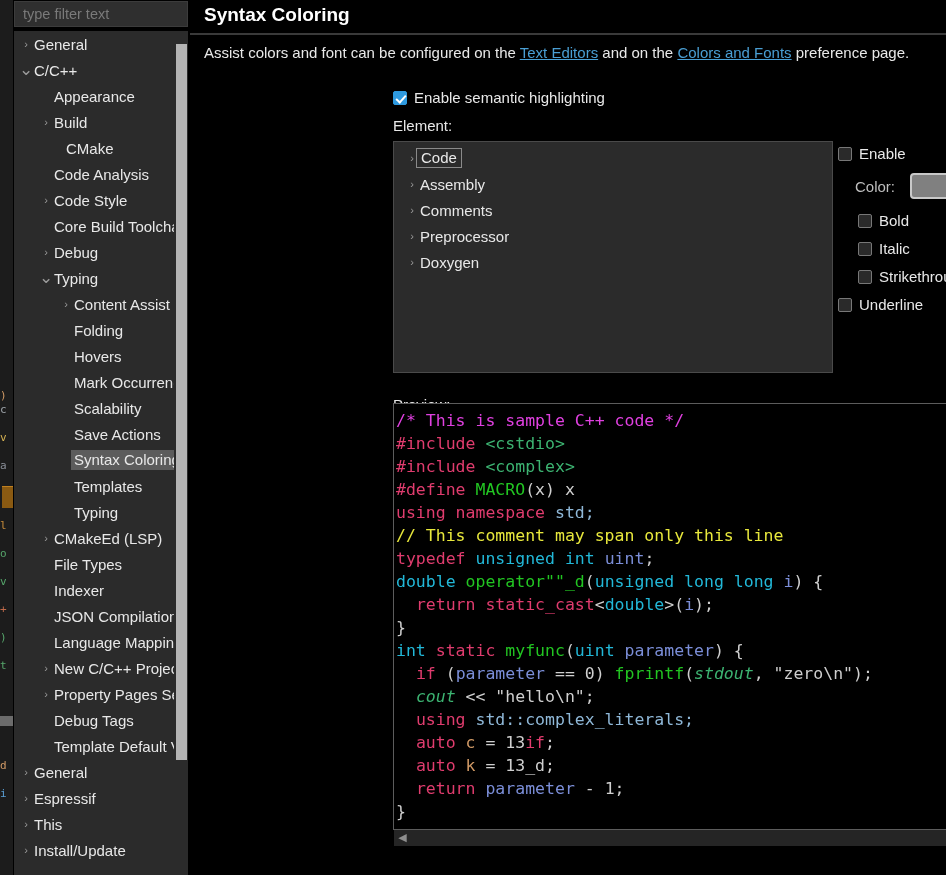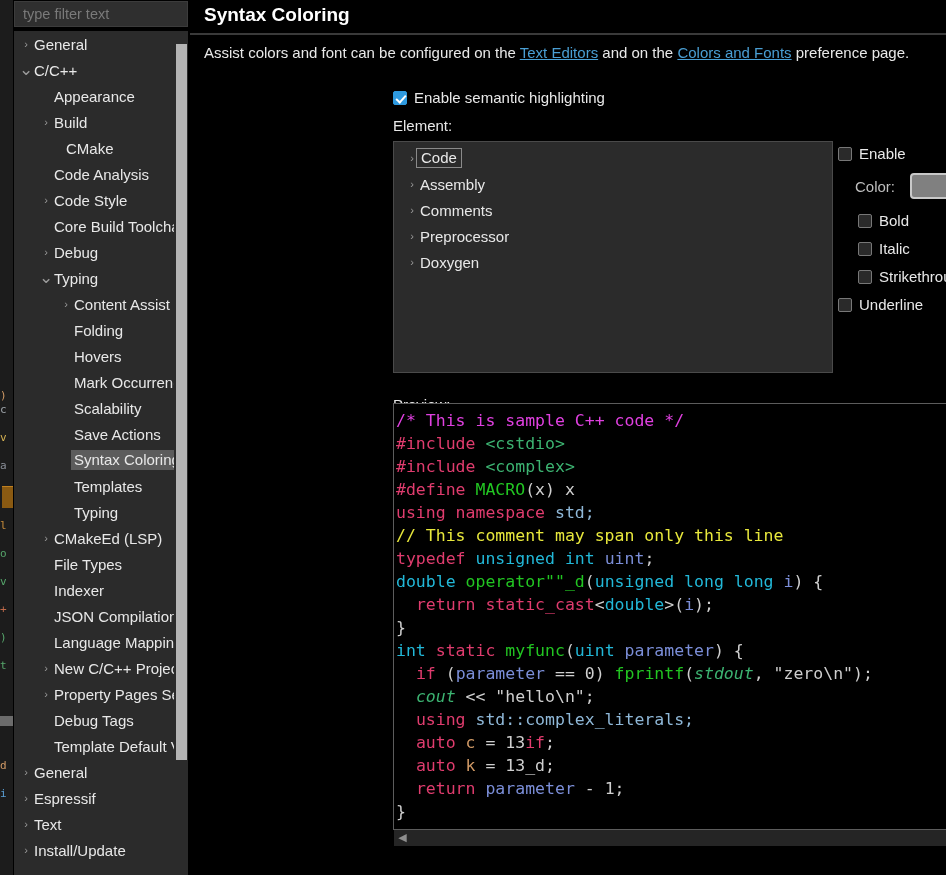--- a/index.html
+++ b/index.html
@@ -388,21 +388,21 @@
             <div class="tree-item" style="padding-left: 4px;">
               <span class="arrow">›</span>
               <span class="lbl">General</span>
             </div>
             <div class="tree-item" style="padding-left: 4px;">
               <span class="arrow">›</span>
               <span class="lbl">Espressif</span>
             </div>
             <div class="tree-item" style="padding-left: 4px;">
               <span class="arrow">›</span>
-              <span class="lbl">Text</span>
+              <span class="lbl">This</span>
             </div>
             <div class="tree-item" style="padding-left: 4px;">
               <span class="arrow">›</span>
               <span class="lbl">Install/Update</span>
             </div>
           </div>
         <div class="tree-scroll-track">
           <div class="tree-scroll-thumb"></div>
         </div>
       </div>

